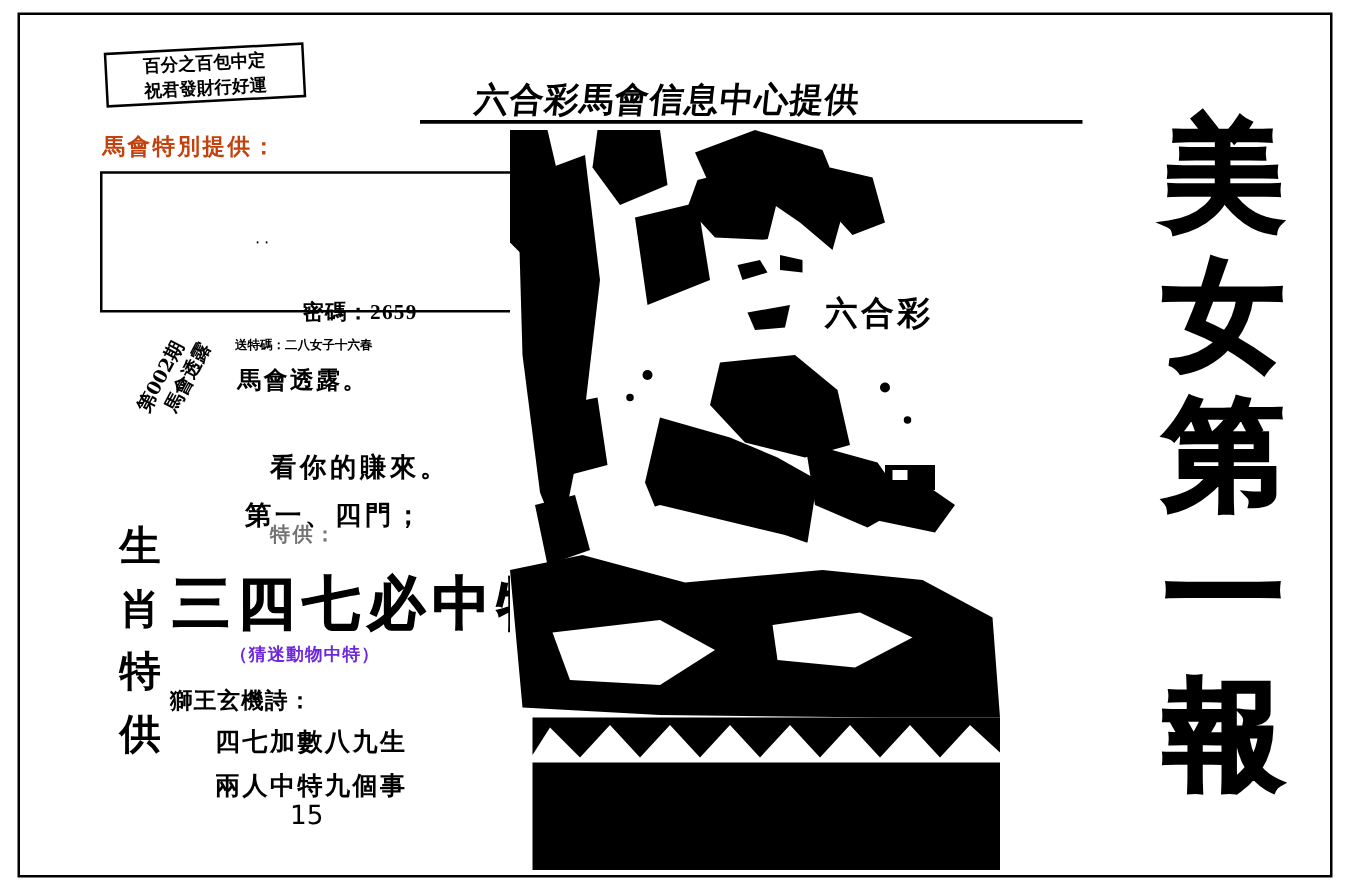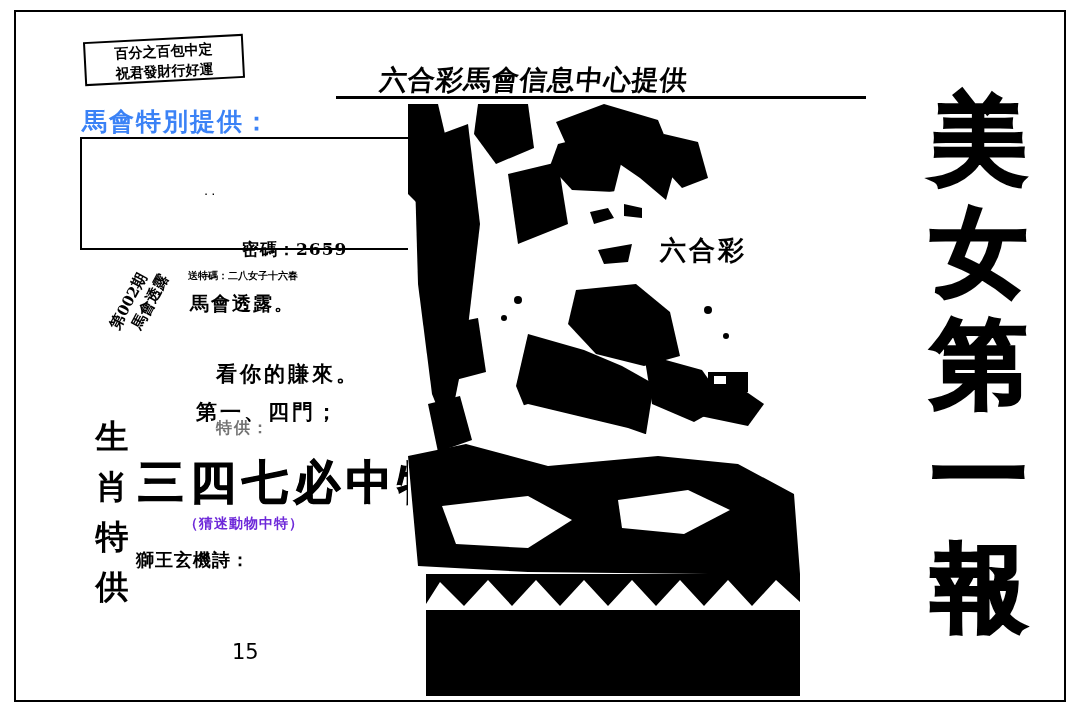--- a/index.html
+++ b/index.html
@@ -75,23 +75,23 @@
     background: #000;
   }
 
   
   .ma-label {
     position: absolute;
     left: 82px;
     top: 105px;
     font-family: Liberation Serif, serif;
     font-weight: bold;
-    font-size: 25px;
+    font-size: 18px;
     letter-spacing: 2px;
-    color: #3b82f6;
+    color: #c2410c;
     white-space: nowrap;
   }
   .blank-box {
     position: absolute;
     left: 80px;
     top: 137px;
     width: 334px;
     height: 113px;
     border: 2px solid #000;
     box-sizing: border-box;
@@ -138,20 +138,21 @@
     font-family: "DejaVu Serif", serif;
     font-weight: bold;
     color: #000;
     white-space: nowrap;
   }
   .info .r1 {
     font-size: 17px;
     letter-spacing: 1px;
     margin-bottom: 8px;
     padding-left: 54px;
+    font-family: Liberation Serif, serif;
   }
   .info .r2 {
     font-size: 10px;
     margin-bottom: 8px;
   }
   .info .r3 {
     font-size: 16px;
     margin-bottom: 10px;
     letter-spacing: 0.5px;
   }
@@ -348,20 +349,24 @@
     <div>生</div>
     <div>肖</div>
     <div>特</div>
     <div>供</div>
   </div>
 
   <div class="big-nums">三四七必中特</div>
   <div class="big-sub">（猜迷動物中特）</div>
 
   <div class="shiwang">獅王玄機詩：</div>
+  <div class="shiwang-lines">
+    <div>四七加數八九生</div>
+    <div>兩人中特九個事</div>
+  </div>
 
   <div class="page-num">15</div>
 
   <div class="liuhecai">六合彩</div>
 
   <div class="photo">
     <svg width="400" height="592" viewBox="0 0 400 592" xmlns="http://www.w3.org/2000/svg">
       <rect x="0" y="0" width="400" height="592" fill="#ffffff"></rect>
 
       <path d="M6 40 L60 20 L72 120 L58 240 L40 330 L24 290 L10 180 Z" fill="#000000"></path>

